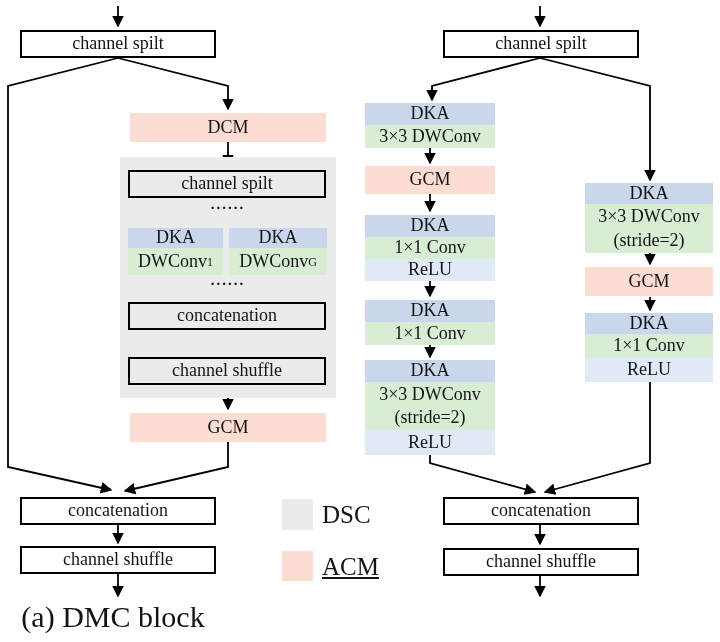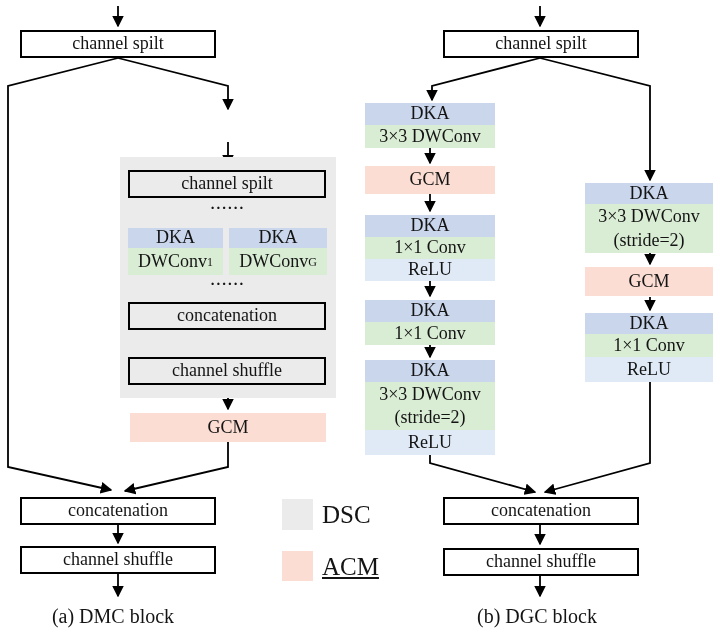--- a/index.html
+++ b/index.html
@@ -21,21 +21,21 @@
     justify-content: center;
     font-size: 18px;
     line-height: 1.1;
     text-align: right;
     white-space: nowrap;
   }
   .outlined { background: #ffffff; border: 2px solid #000000; }
   .outlined-clear { background: transparent; border: 2px solid #000000; }
   .region { position: absolute; }
   .col { flex-direction: column; line-height: 1.3; }
-  .caption { font-size: 20px; }
+  .caption { font-size: 30px; }
   .dots { font-weight: bold; font-size: 15px; letter-spacing: 2px; align-items: flex-end; }
   sub { font-size: 12px; line-height: 0; }
   .legend-label { font-size: 25px; justify-content: flex-start; }
   .swatch { position: absolute; }
 </style>
 </head>
 <body>
 
 <div id="figure">
 
@@ -72,20 +72,21 @@
       <polyline points="650,382 650,463 545,492" marker-end="url(#ah)"></polyline>
       <polyline points="650,253 650,264" marker-end="url(#ah)"></polyline>
       <polyline points="650,297 650,310" marker-end="url(#ah)"></polyline>
       <polyline points="540,525 540,544" marker-end="url(#ah)"></polyline>
       <polyline points="540,576 540,596" marker-end="url(#ah)"></polyline>
     </g>
   </svg>
 
   <div class="box outlined" style="left:20px; top:30px; width:196px; height:28px;">channel spilt</div>
 
+  <div class="box" style="left: 130px; top: 113px; width: 196px; height: 29px; background-color: rgb(251, 221, 211);">DCM</div>
 
   <div class="region" style="left: 120px; top: 157px; width: 216px; height: 241px; background-color: rgb(235, 235, 235);"></div>
 
   <div class="box outlined-clear" style="left:128px; top:170px; width:198px; height:28px;">channel spilt</div>
 
   <div class="box dots" style="left:203px; top:200px; width:50px; height:12px;">......</div>
 
   <div class="box" style="left: 128px; top: 228px; width: 95px; height: 20px; background-color: rgb(201, 214, 236);">DKA</div>
   <div class="box" style="left: 128px; top: 248px; width: 95px; height: 27px; background-color: rgb(217, 236, 212);">
     <span>DWConv</span>
@@ -148,15 +149,14 @@
   <div class="box" style="left: 585px; top: 267px; width: 128px; height: 29px; background-color: rgb(251, 221, 211);">GCM</div>
 
   <div class="box" style="left: 585px; top: 313px; width: 128px; height: 21px; background-color: rgb(201, 214, 236);">DKA</div>
   <div class="box" style="left: 585px; top: 334px; width: 128px; height: 23px; background-color: rgb(217, 236, 212);">1×1 Conv</div>
   <div class="box" style="left: 585px; top: 357px; width: 128px; height: 25px; background-color: rgb(223, 234, 246);">ReLU</div>
 
   <div class="box outlined" style="left:443px; top:497px; width:196px; height:28px;">concatenation</div>
 
   <div class="box outlined" style="left:443px; top:548px; width:196px; height:28px;">channel shuffle</div>
 
-  <div class="box caption" style="left:437px; top:600px; width:200px; height:32px;">(b) DGC block</div>
 
 </div>
 
 </body></html>

